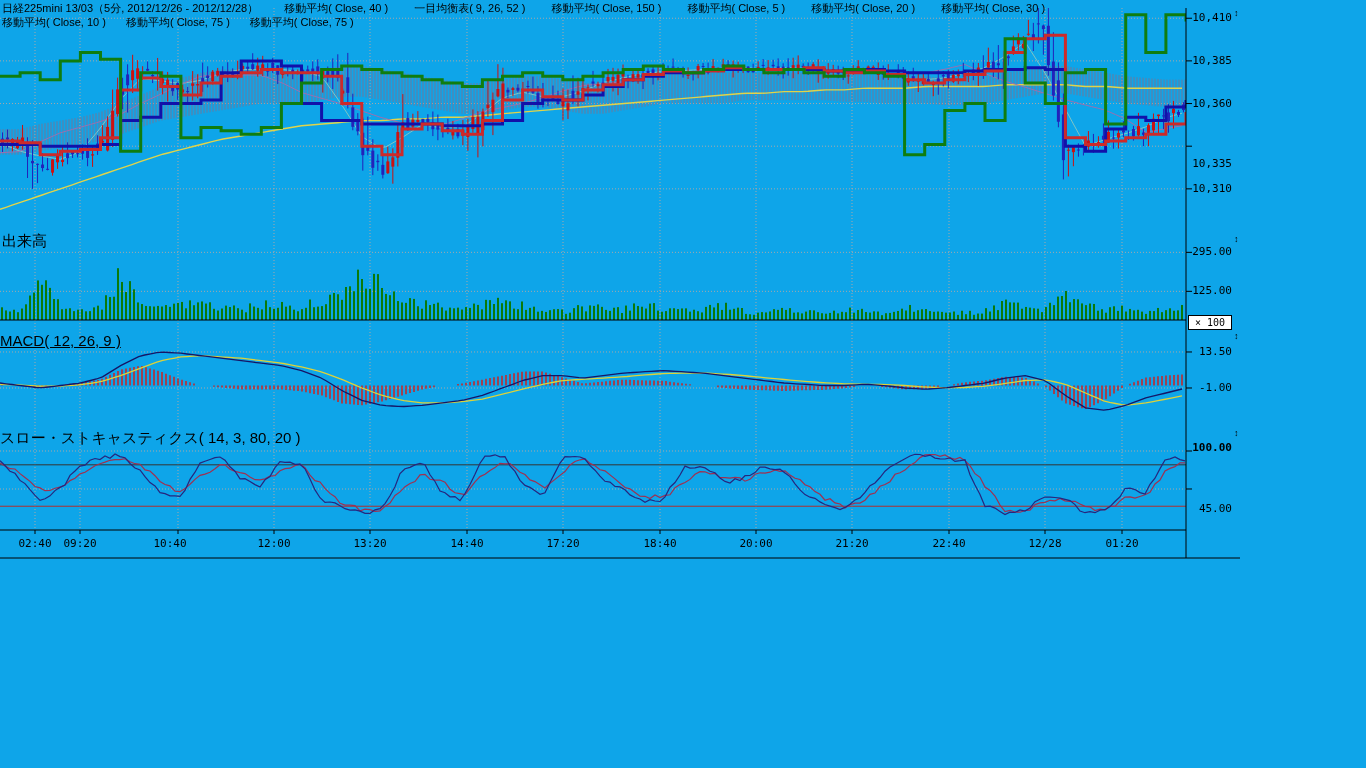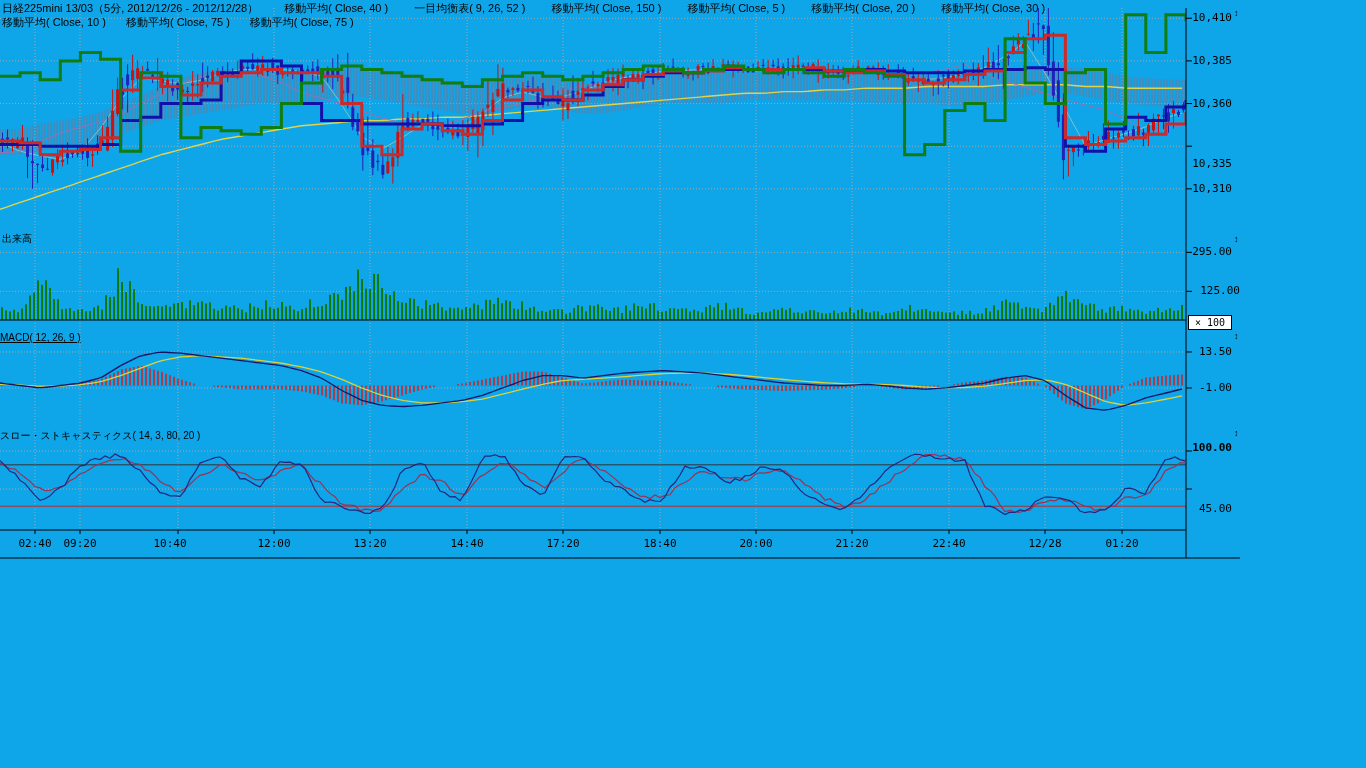--- a/index.html
+++ b/index.html
@@ -4,21 +4,21 @@
 <style>
   html,body{margin:0;padding:0;background:#fff;width:1366px;height:768px;overflow:hidden;
     font-family:"Liberation Sans","DejaVu Sans",sans-serif;}
   .screen{position:relative;width:1366px;height:768px;background:#0ea5e9;}
   #chart{position:absolute;left:0;top:0;}
   .hdr{position:absolute;left:2px;display:flex;column-gap:26px;white-space:nowrap;
     font-size:11px;color:#000;z-index:5;}
   #hdr1{top:1px;}
   #hdr2{top:15px;column-gap:20px;}
   .hdr-item{white-space:pre;}
-  .overlay-label{position:absolute;font-size:10px;color:#000;z-index:5;white-space:nowrap;}
+  .overlay-label{position:absolute;font-size:15px;color:#000;z-index:5;white-space:nowrap;}
   .yaxis-label{position:absolute;width:42px;text-align:right;font-size:11px;z-index:5;
     font-family:"DejaVu Sans Mono","Liberation Mono",monospace;color:#000;}
   .time-label{position:absolute;width:44px;text-align:center;font-size:11px;z-index:5;
     font-family:"DejaVu Sans Mono","Liberation Mono",monospace;color:#000;top:537px;}
   .vol-mult{position:absolute;left:1188px;top:315px;width:42px;height:13px;border:1px solid #000;
     font-size:10px;line-height:13px;text-align:center;z-index:6;background:#fff;
     font-family:"DejaVu Sans Mono","Liberation Mono",monospace;}
   .scale-arrow{position:absolute;left:1234px;width:10px;font-size:9px;color:#000;z-index:6;cursor:pointer;}
 </style>
 </head>
@@ -1570,21 +1570,21 @@
     </div>
   <div class="overlay-label" style="left: 2px; top: 232px;">出来高</div>
       <div class="overlay-label" style="left: 0px; top: 332px; text-decoration: underline;">MACD( 12, 26, 9 )</div>
       <div class="overlay-label" style="left: 0px; top: 429px;">スロー・ストキャスティクス( 14, 3, 80, 20 )</div>
       <div class="yaxis-label" style="left: 1190px; top: 11.2366px;">10,410</div>
       <div class="yaxis-label" style="left: 1190px; top: 53.8893px;">10,385</div>
       <div class="yaxis-label" style="left: 1190px; top: 96.542px;">10,360</div>
       <div class="yaxis-label" style="left: 1190px; top: 139.195px; margin-top: 18px;">10,335</div>
       <div class="yaxis-label" style="left: 1190px; top: 181.847px;">10,310</div>
       <div class="yaxis-label" style="left: 1190px; top: 245.357px;">295.00</div>
-      <div class="yaxis-label" style="left: 1190px; top: 284.338px; margin-left: 8px;">125.00</div>
+      <div class="yaxis-label" style="left: 1190px; top: 284.338px;">125.00</div>
       <div class="yaxis-label" style="left: 1190px; top: 344.974px;">13.50</div>
       <div class="yaxis-label" style="left: 1190px; top: 380.99px;">-1.00</div>
       <div class="yaxis-label" style="left: 1190px; top: 441px; font-weight: bold;">100.00</div>
       <div class="yaxis-label" style="left: 1190px; top: 481.986px; margin-top: 20px;">45.00</div>
       <div class="time-label" style="left: 13px;">02:40</div>
       <div class="time-label" style="left: 58px;">09:20</div>
       <div class="time-label" style="left: 148px;">10:40</div>
       <div class="time-label" style="left: 252px;">12:00</div>
       <div class="time-label" style="left: 348px;">13:20</div>
       <div class="time-label" style="left: 445px;">14:40</div>

